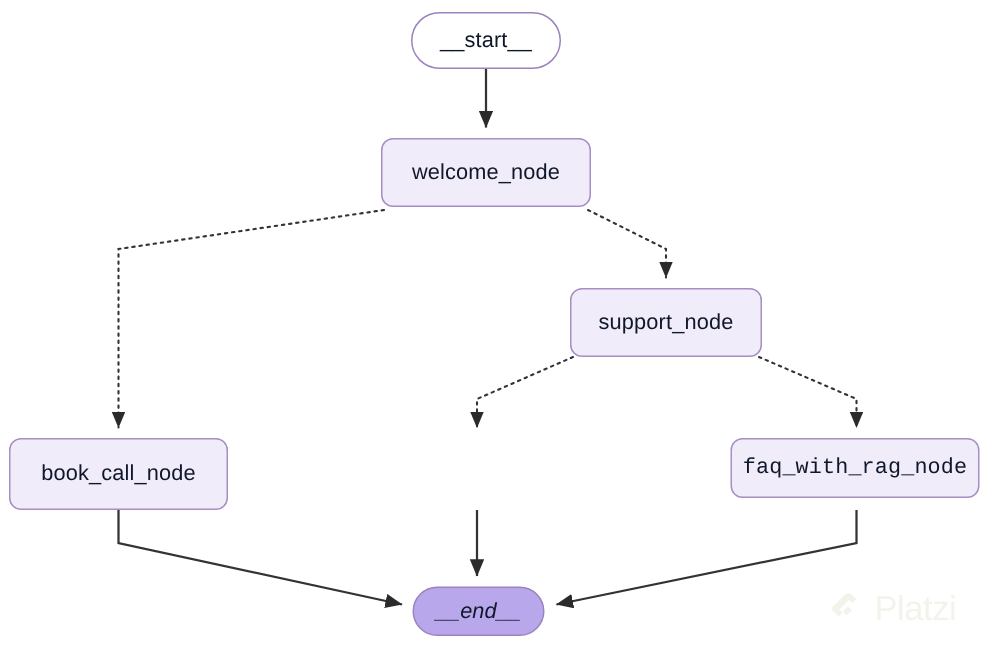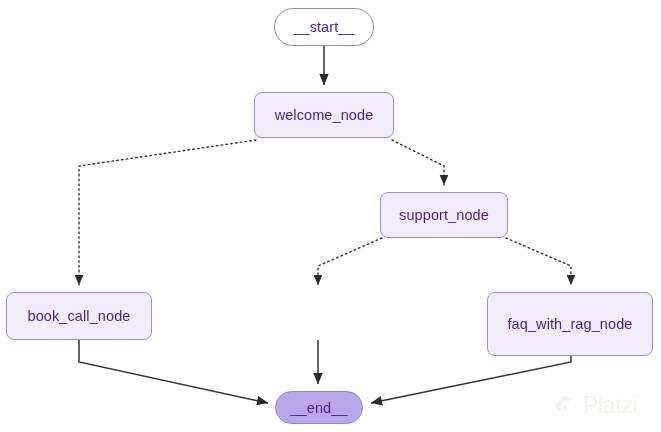--- a/index.html
+++ b/index.html
@@ -10,37 +10,38 @@
     font-family:"Liberation Sans", sans-serif;
     overflow:hidden;
     position:relative;
   }
   #canvas{position:absolute;left:0;top:0;width:661px;height:432px;}
   .edges{position:absolute;left:0;top:0;width:661px;height:432px;pointer-events:none;}
   .node{
     position:absolute;
     box-sizing:border-box;
     display:flex;align-items:center;justify-content:center;
-    color:#4c1d95;
+    color:#0f172a;
     font-size:14.5px;
     letter-spacing:.1px;
     white-space:nowrap;
     background:#f1ecfa;
     border:1.3px solid #a78ec4;
     border-radius:8px;
   }
   .node.terminal-start{
     background:#ffffff;
     border:1.4px solid #9c83bd;
     border-radius:999px;
   }
   .node.terminal-end{
     background:#b9a7ec;
     border:1.4px solid #9c83bd;
     border-radius:999px;
+    font-style:italic;
   }
   .watermark{
     position:absolute;
     display:flex;align-items:center;gap:6px;
     opacity:1;
     pointer-events:none;
   }
   .wm-text{
     font-size:23px;
     color:#f2f4ec;
@@ -87,21 +88,21 @@
 
   <div class="node" style="left:254px;top:92px;width:140px;height:46px;">
     <span>welcome_node</span>
   </div>
 
   <div class="node" style="left:6px;top:292px;width:146px;height:48px;text-align:right;">
     <span>book_call_node</span>
   </div>
 
 
-  <div class="node" style="left:487px;top:292px;width:166px;height:64px;">
+  <div class="node" style="left:487px;top:292px;width:166px;height:40px;font-family:Liberation Mono, monospace;">
     <span>faq_with_rag_node</span>
   </div>
 
   <div class="node terminal-end" style="left:275px;top:391px;width:88px;height:33px;">
     <span>__end__</span>
   </div>
 
   <div class="watermark" style="left:553px;top:392px;">
     <svg width="24" height="24" viewBox="0 0 24 24">
       <path d="M10.4 2.2 L2.6 10 a2.6 2.6 0 0 0 0 3.7 l3.5 3.5 2.6-2.6 -2.2-2.2 6.6-6.6 2.2 2.2 2.6-2.6 -3.5-3.2 a2.6 2.6 0 0 0 -3.7 0 z" fill="#f2f4ec"></path>

